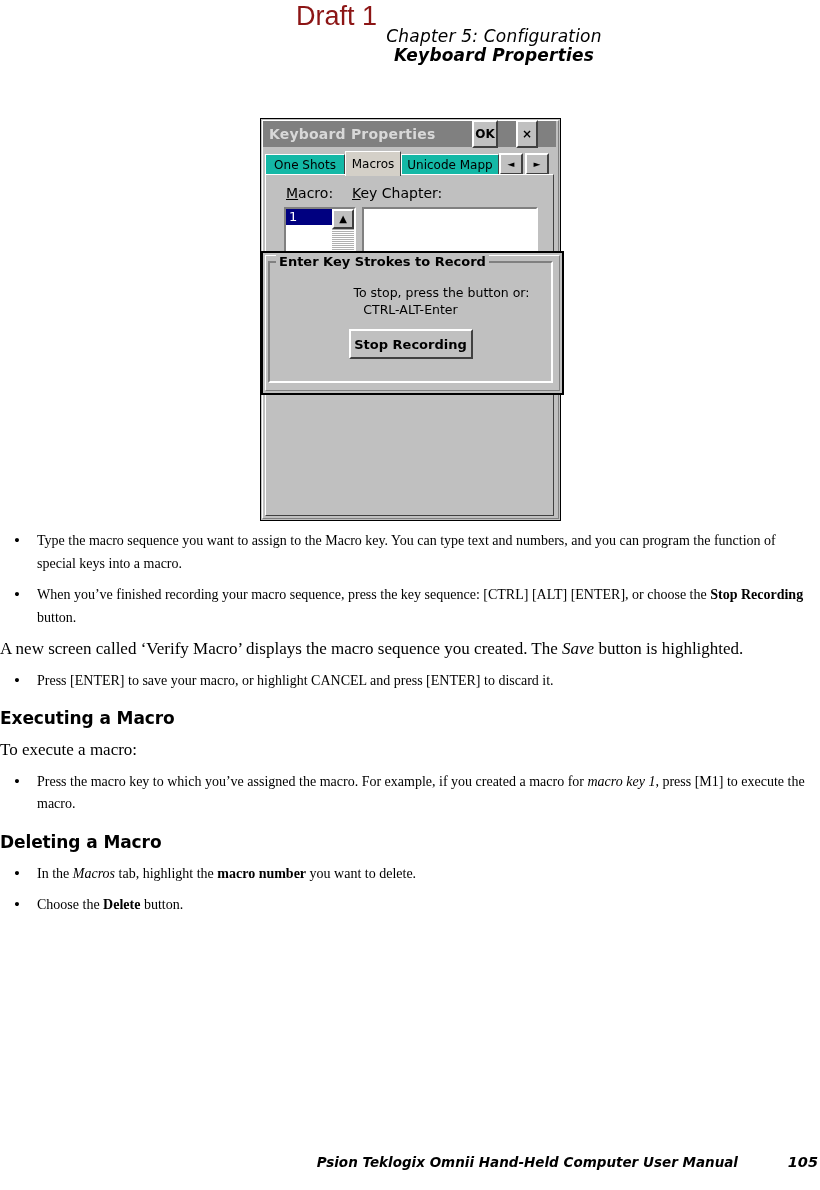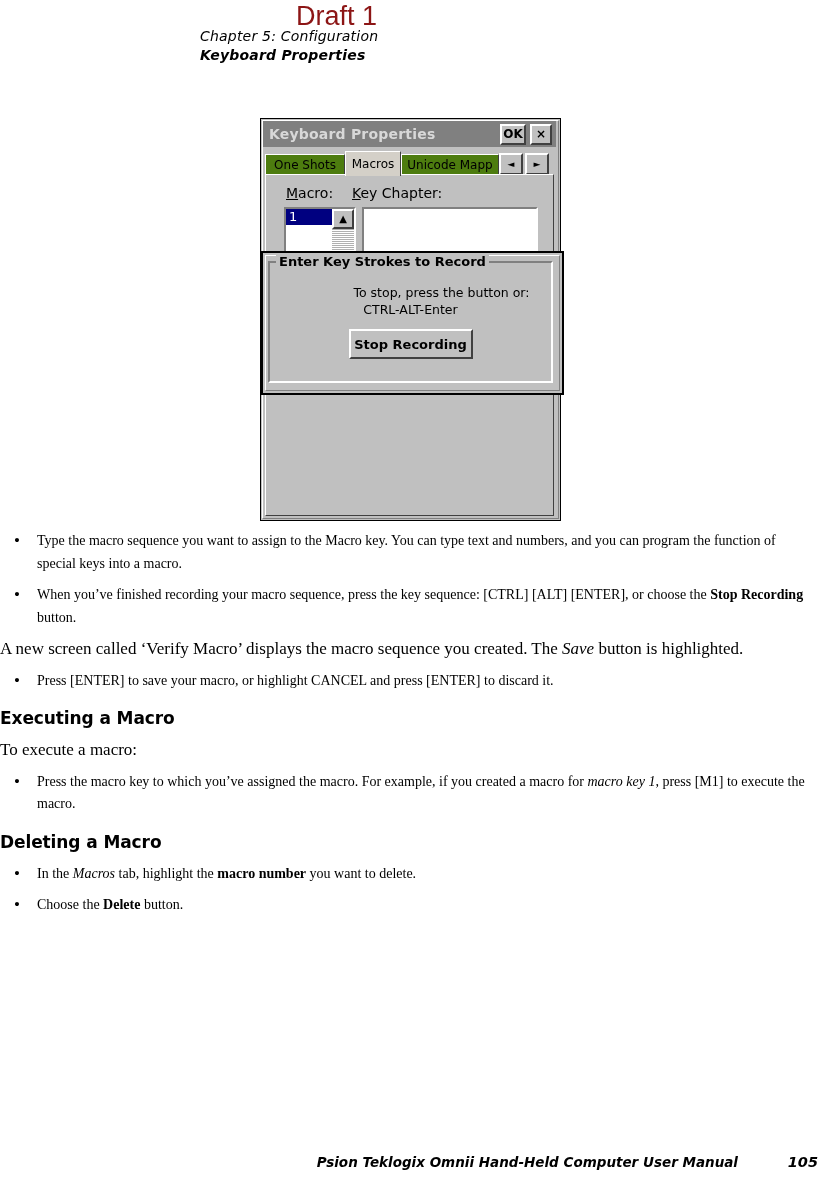--- a/index.html
+++ b/index.html
@@ -28,26 +28,26 @@
     left: 296px;
     top: 0px;
     font-family: "Liberation Sans", "DejaVu Sans", sans-serif;
     font-size: 27px;
     color: #8c1515;
     letter-spacing: 0px;
     line-height: 32px;
   }
   #header-right {
     position: absolute;
-    right: 0px;
+    right: 16px;
     top: 27px;
     width: 620px;
-    text-align: left;
+    text-align: center;
     font-family: "DejaVu Sans", "Liberation Sans", sans-serif;
-    font-size: 14px;
+    font-size: 17px;
     line-height: 19px;
   }
   #header-chapter {
     font-style: italic;
     font-weight: normal;
     display: block;
     letter-spacing: 0.2px;
   }
   #header-section {
     font-style: italic;
@@ -101,22 +101,22 @@
   .titlebar-text {
     flex: 1;
     padding-left: 6px;
     font-weight: bold;
     font-size: 14px;
     color: #d8d8d8;
     letter-spacing: 0.2px;
     white-space: nowrap;
   }
   .tb-btn {
-    width: 22px; height: 21px;
-    margin-right: 4px;
+    width: 22px; height: 28px;
+    margin-right: 18px;
     background: #c0c0c0;
     border-left: 2px solid #ffffff;
     border-top: 2px solid #ffffff;
     border-right: 2px solid #404040;
     border-bottom: 2px solid #404040;
     box-sizing: border-box;
     display: flex;
     align-items: center;
     justify-content: center;
     font-size: 12px;
@@ -129,21 +129,21 @@
   
   .tabstrip {
     position: absolute;
     left: 4px; top: 32px;
     width: 291px; height: 24px;
   }
   .tab {
     position: absolute;
     top: 3px;
     height: 21px;
-    background: #4d7c0f;
+    background: #14b8a6;
     border-left: 1px solid #ffffff;
     border-top: 1px solid #ffffff;
     border-right: 1px solid #404040;
     box-sizing: border-box;
     display: flex;
     align-items: center;
     justify-content: center;
     font-size: 12px;
     padding: 0 4px;
     white-space: nowrap;

